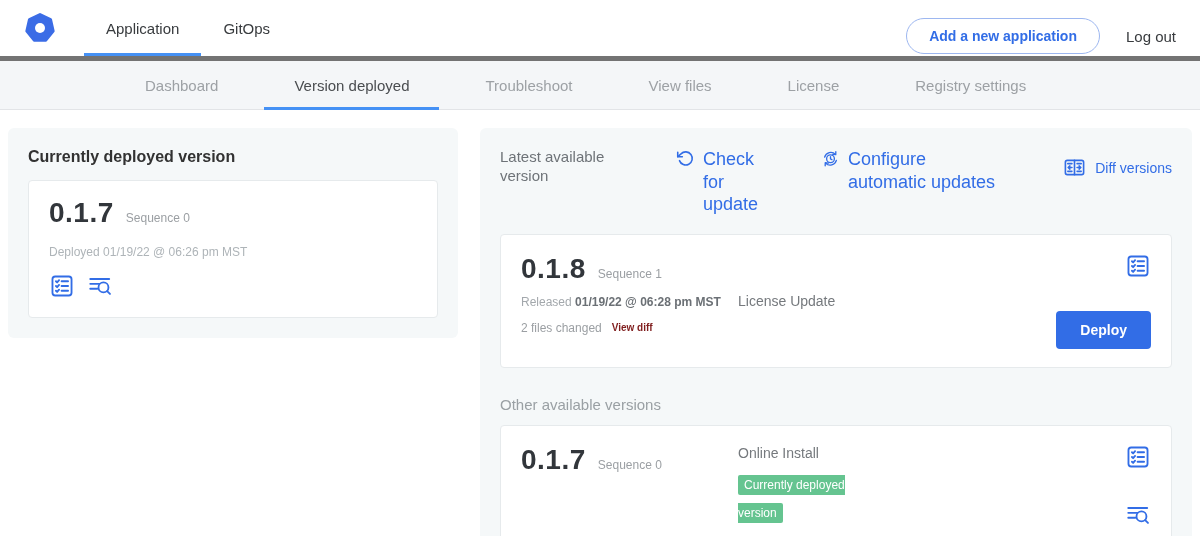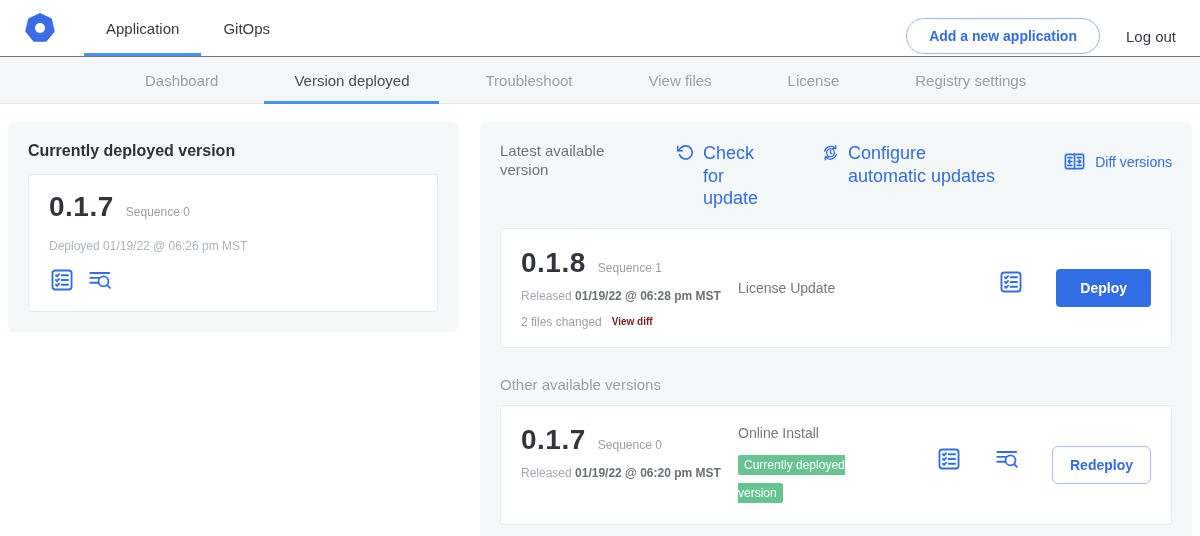--- a/index.html
+++ b/index.html
@@ -15,21 +15,21 @@
              font-size:15px; color:#383b3e; cursor:pointer; }
   .top-tab.active::after { content:""; position:absolute; left:0; right:0; bottom:0;
              height:3px; background:#4591f5; }
   .header-right { margin-left:auto; display:flex; align-items:center; gap:26px;margin-top:16px; }
   .pill-btn { border:1px solid #9db7f0; background:#fff; color:#326de6;
               font-weight:bold; font-size:14px; padding:9px 22px; border-radius:20px;
               cursor:pointer; font-family:inherit; }
   .logout { font-size:15px; color:#383b3e; cursor:pointer; }
 
   
-  .sub-nav { height:48px; background:#f4f6f8; border-top:1px solid #737373;
+  .sub-nav { height:54px; background:#f4f6f8; border-top:5px solid #737373;
              border-bottom:1px solid #e2e4e7; display:flex; padding-left:115px; gap:16px; }
   .sub-tab { position:relative; display:flex; align-items:center; padding:0 30px;
              font-size:15px; color:#9da1a5; cursor:pointer; }
   .sub-tab.active { color:#4a4d50; }
   .sub-tab.active::after { content:""; position:absolute; left:0; right:0; bottom:-1px;
              height:3px; background:#4591f5; }
 
   
   .main { display:flex; align-items:flex-start; gap:22px; padding:18px 8px 0 8px; }
   .panel { background:#f5f8f9; border-radius:6px; padding:20px; }
@@ -66,21 +66,21 @@
 
   
   .ver-card { display:flex; padding:18px 20px; margin-top:18px; }
   .ver-col1 { width:205px; }
   .files-row { margin-top:10px; display:flex; align-items:center; gap:10px; }
   .files-changed { font-size:12px; color:#9b9fa3; }
   .view-diff { font-size:10px; font-weight:bold; color:#7f1d1d; cursor:pointer; }
   .ver-col2 { padding-left:12px; width:185px; }
   .source-label { font-size:14px; color:#75797d; font-weight:500; }
   .self-center { align-self:center; }
-  .ver-col3 { margin-left:auto; display:flex; align-items:flex-start; gap:32px; align-self:center; }
+  .ver-col3 { margin-left:auto; display:flex; align-items:flex-end; gap:32px; align-self:center;flex-direction:column; }
 
   .deploy-btn { background:#326de6; color:#fff; border:none; border-radius:4px;
                 font-size:14px; font-weight:bold; padding:11px 24px; cursor:pointer;
                 font-family:inherit; }
   .redeploy-btn { background:#fff; color:#326de6; border:1px solid #a9c0f2; border-radius:6px;
                   font-size:14px; font-weight:bold; padding:10px 17px; cursor:pointer;
                   font-family:inherit; }
 
   .other-title { margin-top:28px; font-size:15px; color:#9aa0a4; }
   .other-card { margin-top:12px; }
@@ -259,24 +259,20 @@
     </div>
 
     <div class="other-title">Other available versions</div>
 
     <div class="white-card ver-card other-card">
       <div class="ver-col1">
         <div class="version-row">
           <span class="version-big">0.1.7</span>
           <span class="sequence">Sequence 0</span>
         </div>
-        <div class="released">
-          <span>Released</span>
-          <b>01/19/22 @ 06:20 pm MST</b>
-        </div>
       </div>
       <div class="ver-col2">
         <span class="source-label">Online Install</span>
         <div class="badge-wrap">
           <span class="badge">Currently deployed version</span>
         </div>
       </div>
       <div class="ver-col3">
         <span class="sq-icon">
           <svg viewBox="0 0 24 24">

